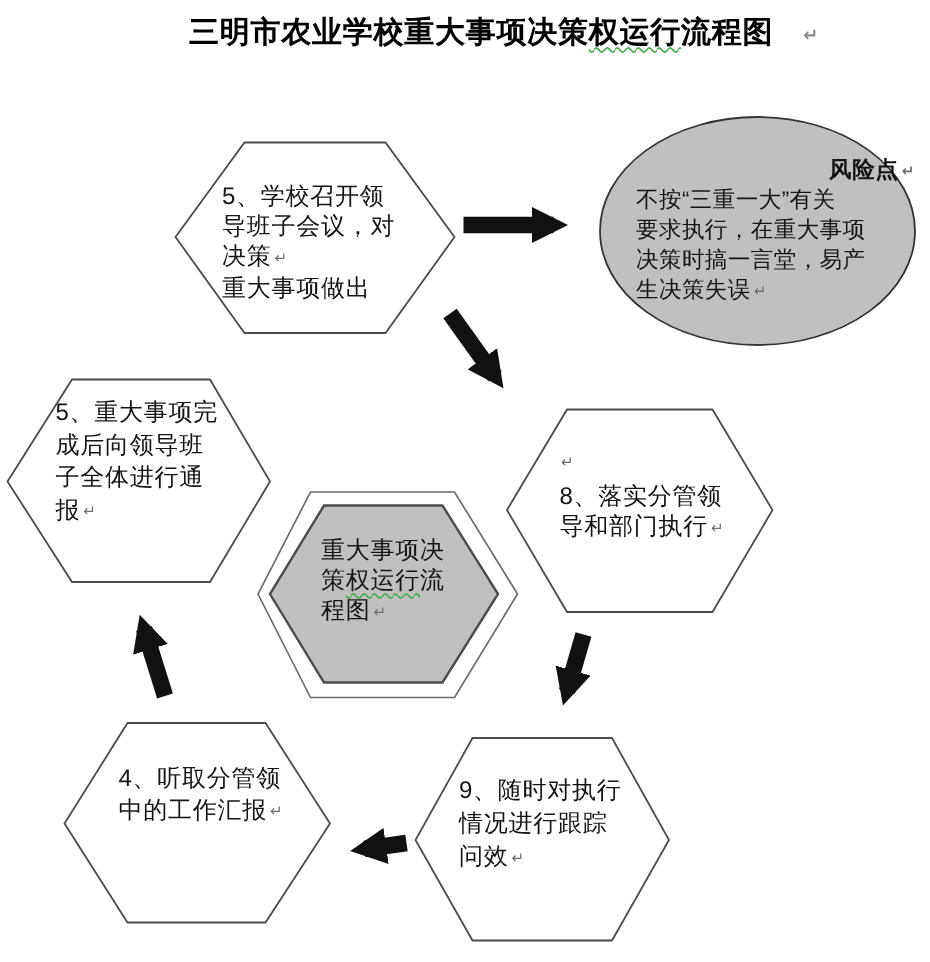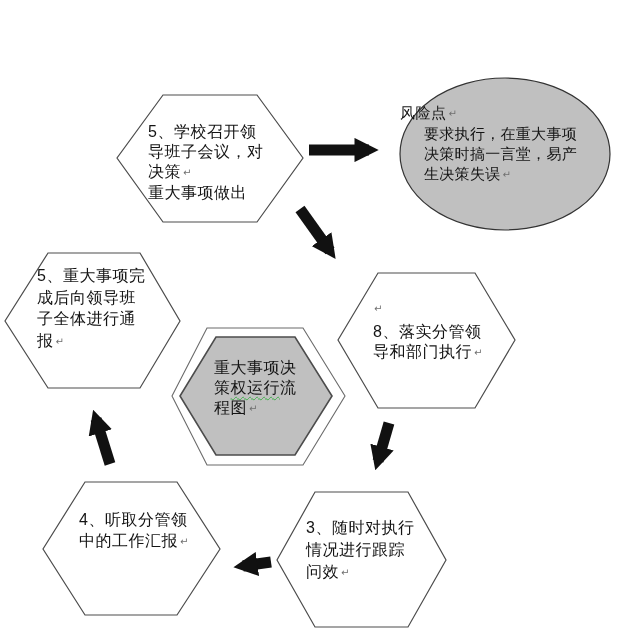--- a/index.html
+++ b/index.html
@@ -8,22 +8,22 @@
   .layer{position:absolute;left:0;top:0;}
   
   .title{position:absolute;left:126px;top:8px;font-size:20px;font-weight:bold;
          letter-spacing:0.5px;white-space:nowrap;color:#000;}
   .squiggle{text-decoration:underline wavy #3fae49;text-decoration-thickness:1px;text-underline-offset:3px;}
   .pmark{font-size:10px;color:#6f6f6f;margin-left:2px;vertical-align:1px;}
   .title .pmark{margin-left:20px;font-size:12px;color:#8a8a8a;}
   
   .txt{position:absolute;font-size:16px;line-height:21px;color:#141414;letter-spacing:0.5px;}
   .txt div{white-space:nowrap;}
-  .risk-head{position:absolute;left:400px;top:104px;width:210px;text-align:left;
-             font-size:15px;color:#141414;letter-spacing:0.5px;}
+  .risk-head{position:absolute;left:400px;top:104px;width:210px;text-align:right;
+             font-size:15px;color:#141414;letter-spacing:0.5px;font-weight:bold;}
   .risk-body{position:absolute;left:424px;top:124px;font-size:15px;line-height:20px;
              color:#141414;letter-spacing:0.3px;}
   .risk-body div{white-space:nowrap;}
   
   .hex{fill:#ffffff;stroke:#4c4c4c;stroke-width:1.2;}
   .hex-outer{fill:#ffffff;stroke:#6b6b6b;stroke-width:1.1;}
   .hex-inner{stroke:#4c4c4c;stroke-width:1.6;}
   .risk-ellipse{stroke:#333333;stroke-width:1.2;}
   .arrow{stroke:#111111;stroke-width:11;fill:none;}
   .standalone-mark{position:absolute;font-size:10px;color:#6f6f6f;}
@@ -51,49 +51,53 @@
     <polygon class="hex-outer" points="207,328 303,328 345,396 303,465 207,465 172,396"></polygon>
     <polygon class="hex-inner" points="216,337 295,337 332,396 295,455 216,455 180,396" fill="#c0c0c0"></polygon>
 
     <line class="arrow" x1="309" y1="150" x2="369" y2="150" marker-end="url(#ah)"></line>
     <line class="arrow" x1="300" y1="209" x2="330" y2="251" marker-end="url(#ah)"></line>
     <line class="arrow" x1="389" y1="423" x2="378" y2="461" marker-end="url(#ah)"></line>
     <line class="arrow" x1="271" y1="562" x2="243" y2="566" marker-end="url(#ah)"></line>
     <line class="arrow" x1="110" y1="464" x2="96" y2="419" marker-end="url(#ah)"></line>
   </svg>
 
+  <div class="title">
+    <span>三明市农业学校重大事项决策</span><span class="squiggle">权运行</span><span>流程图</span><span class="pmark">↵</span>
+  </div>
 
   <div class="txt" style="left:148px;top:122px;line-height:20px;">
     <div>5、学校召开领</div>
     <div>导班子会议，对</div>
     <div><span>决策</span><span class="pmark">↵</span></div>
     <div>重大事项做出</div>
   </div>
 
   <div class="risk-head"><span>风险点</span><span class="pmark">↵</span></div>
   <div class="risk-body">
+    <div>不按“三重一大”有关</div>
     <div>要求执行，在重大事项</div>
     <div>决策时搞一言堂，易产</div>
     <div><span>生决策失误</span><span class="pmark">↵</span></div>
   </div>
 
   <div class="standalone-mark" style="left:374px;top:303px;">↵</div>
   <div class="txt" style="left:373px;top:322px;line-height:20px;">
     <div>8、落实分管领</div>
     <div><span>导和部门执行</span><span class="pmark">↵</span></div>
   </div>
 
   <div class="txt" style="left:214px;top:358px;line-height:20px;">
     <div>重大事项决</div>
     <div><span>策</span><span class="squiggle">权运行</span><span>流</span></div>
     <div><span>程图</span><span class="pmark">↵</span></div>
   </div>
 
   <div class="txt" style="left:306px;top:517px;line-height:22px;">
-    <div>3、随时对执行</div>
+    <div>9、随时对执行</div>
     <div>情况进行跟踪</div>
     <div><span>问效</span><span class="pmark">↵</span></div>
   </div>
 
   <div class="txt" style="left:79px;top:509px;">
     <div>4、听取分管领</div>
     <div><span>中的工作汇报</span><span class="pmark">↵</span></div>
   </div>
 
   <div class="txt" style="left:37px;top:265px;line-height:21.5px;">

